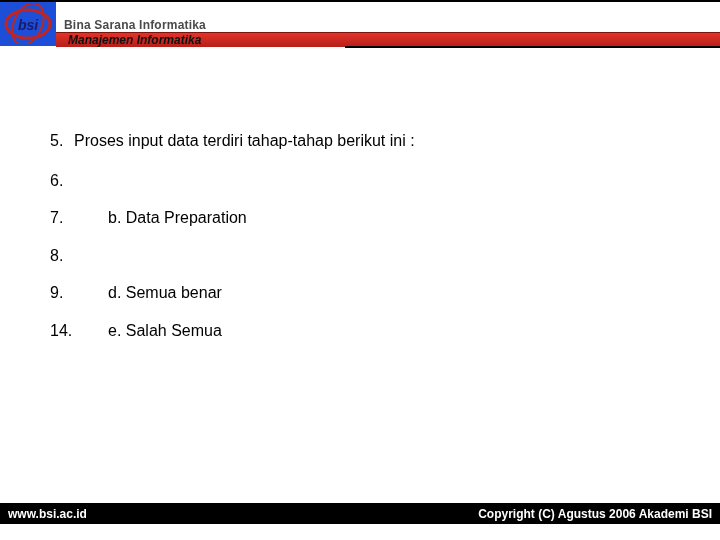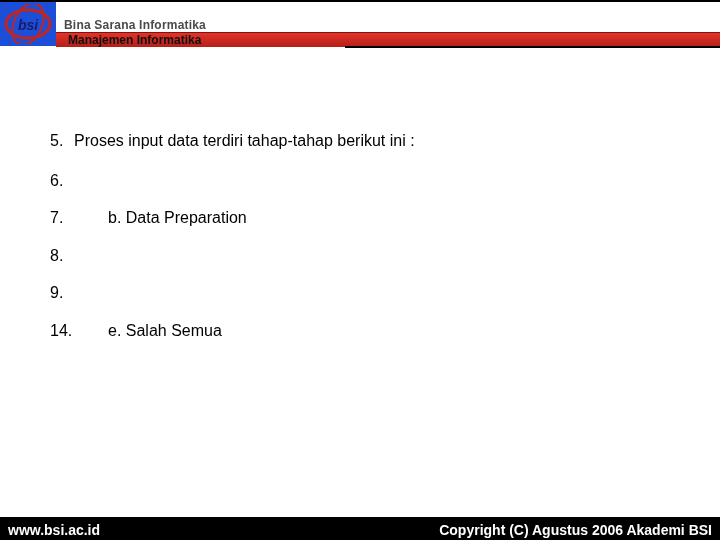--- a/index.html
+++ b/index.html
@@ -46,20 +46,21 @@
     margin-top: 16px;
   }
   .title-bot {
     flex: 1;
     background: linear-gradient(#e3332a,#b41f18);
     display: flex;
     align-items: center;
     padding-left: 12px;
     font-size: 12px;
     font-weight: bold;
+    font-style: italic;
     color: #111;
     border-top: 1px solid #7a1510;
   }
   .header-divider {
     position: absolute;
     right: 0;
     top: 44px;
     width: 375px;
     height: 2px;
     background: #000;
@@ -79,29 +80,29 @@
   .q-num { width: 24px; }
   .q-text { }
   .opt-row {
     display: flex;
     margin-bottom: 20px;
   }
   .opt-num { width: 58px; }
   .opt-text { }
   .footer {
     position: absolute;
-    left: 0; right: 0; bottom: 0;
+    left: 0; right: 0; bottom: 16px;
     height: 21px;
     background: #000;
     display: flex;
     justify-content: space-between;
     align-items: center;
     padding: 0 8px;
     color: #fff;
-    font-size: 14px;
+    font-size: 12px;
     font-weight: bold;
   }
   .footer-top-line {
     position: absolute;
     left: 0; right: 0;
     bottom: 21px;
     height: 2px;
     background: #000;
   }
   .footer-gap {
@@ -140,20 +141,21 @@
   </div>
   <div class="opt-row">
     <span class="opt-num">7.</span>
     <span class="opt-text">b. Data Preparation</span>
   </div>
   <div class="opt-row">
     <span class="opt-num">8.</span>
   </div>
   <div class="opt-row">
     <span class="opt-num">9.</span>
+    <span class="opt-text">d. Semua benar</span>
   </div>
   <div class="opt-row">
     <span class="opt-num">14.</span>
     <span class="opt-text">e. Salah Semua</span>
   </div>
 </div>
 
 <div class="footer-gap"></div>
 <div class="footer-top-line"></div>
 <div class="footer">

